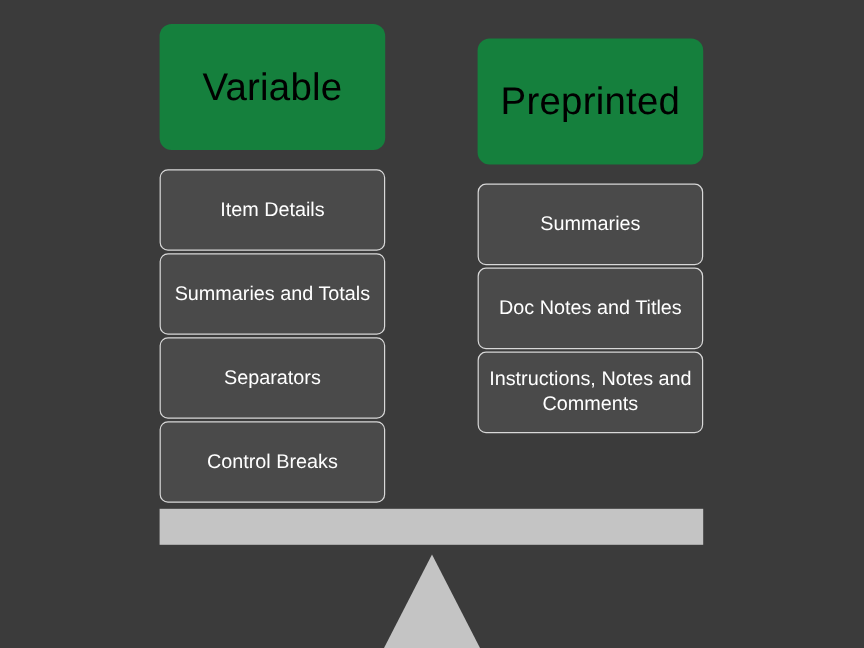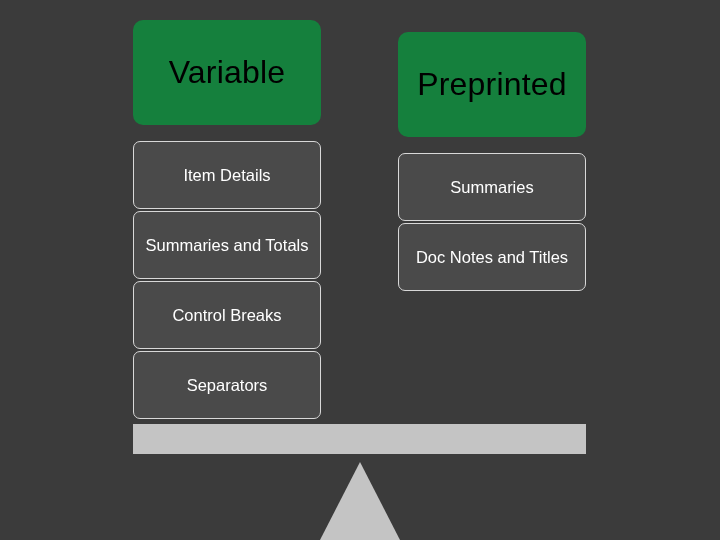--- a/index.html
+++ b/index.html
@@ -84,26 +84,27 @@
 </style>
 </head>
 <body>
 
 <div class="slide">
 
   <div class="col col-left">
     <div class="header-box">Variable</div>
     <div class="item-box gap-top">Item Details</div>
     <div class="item-box gap">Summaries and Totals</div>
+    <div class="item-box gap">Separators</div>
     <div class="item-box gap">Control Breaks</div>
-    <div class="item-box gap">Separators</div>
   </div>
 
   <div class="col col-right">
     <div class="header-box">Preprinted</div>
     <div class="item-box gap-top">Summaries</div>
     <div class="item-box gap">Doc Notes and Titles</div>
+    <div class="item-box gap">Instructions, Notes and Comments</div>
   </div>
 
   <div class="beam"></div>
   <div class="triangle"></div>
 
 </div>
 
 </body></html>

